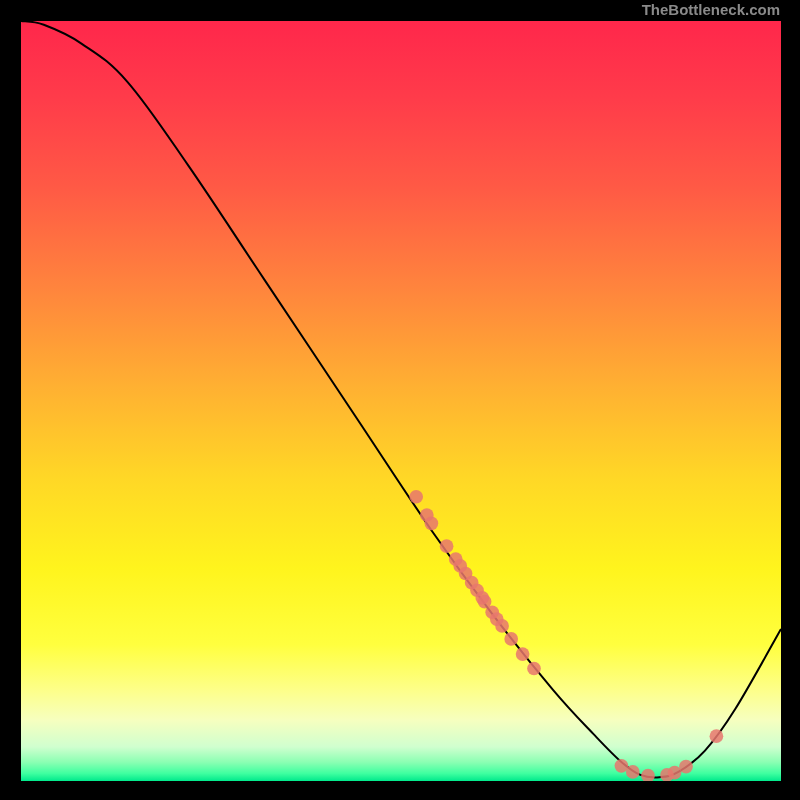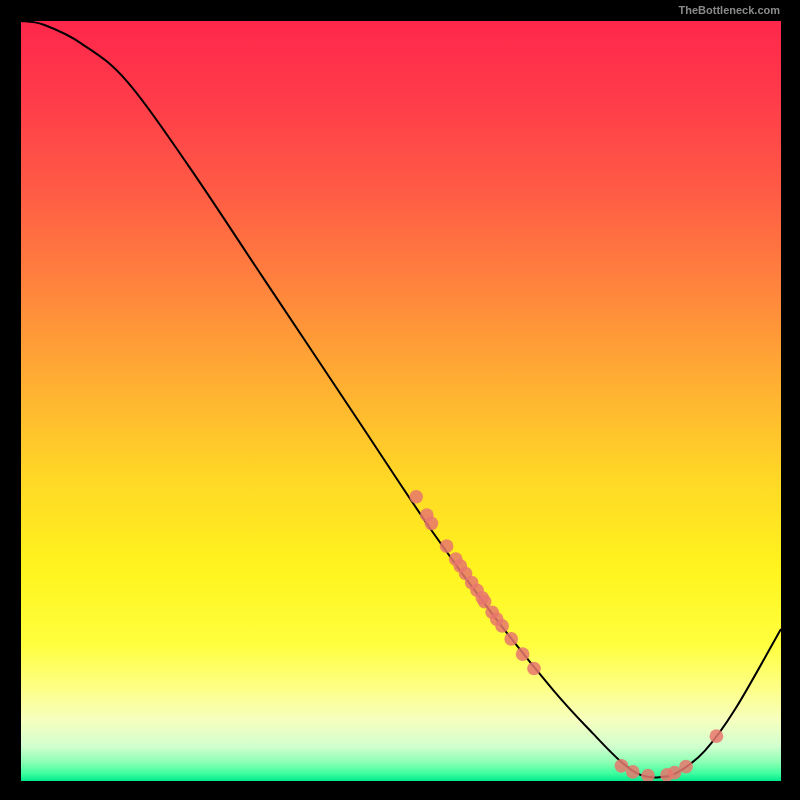--- a/index.html
+++ b/index.html
@@ -38,21 +38,21 @@
     width: 100%;
     height: 100%;
   }
   .attribution {
     position: absolute;
     right: 20px;
     top: 0;
     height: 20px;
     line-height: 20px;
     font-family: Arial, Helvetica, sans-serif;
-    font-size: 11px;
+    font-size: 15px;
     font-weight: bold;
     color: #8a8a8a;
   }
 </style>
 </head>
 <body>
 
 <div class="container">
   <div class="attribution">TheBottleneck.com</div>
   <div class="plot-area">

